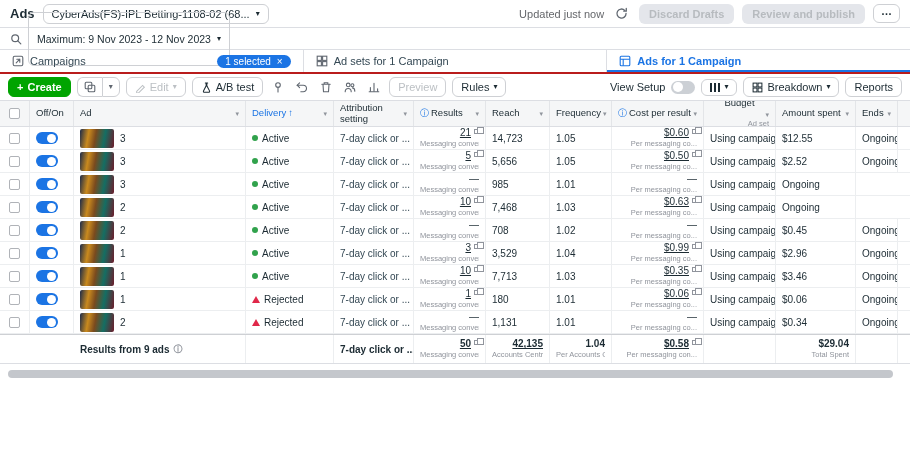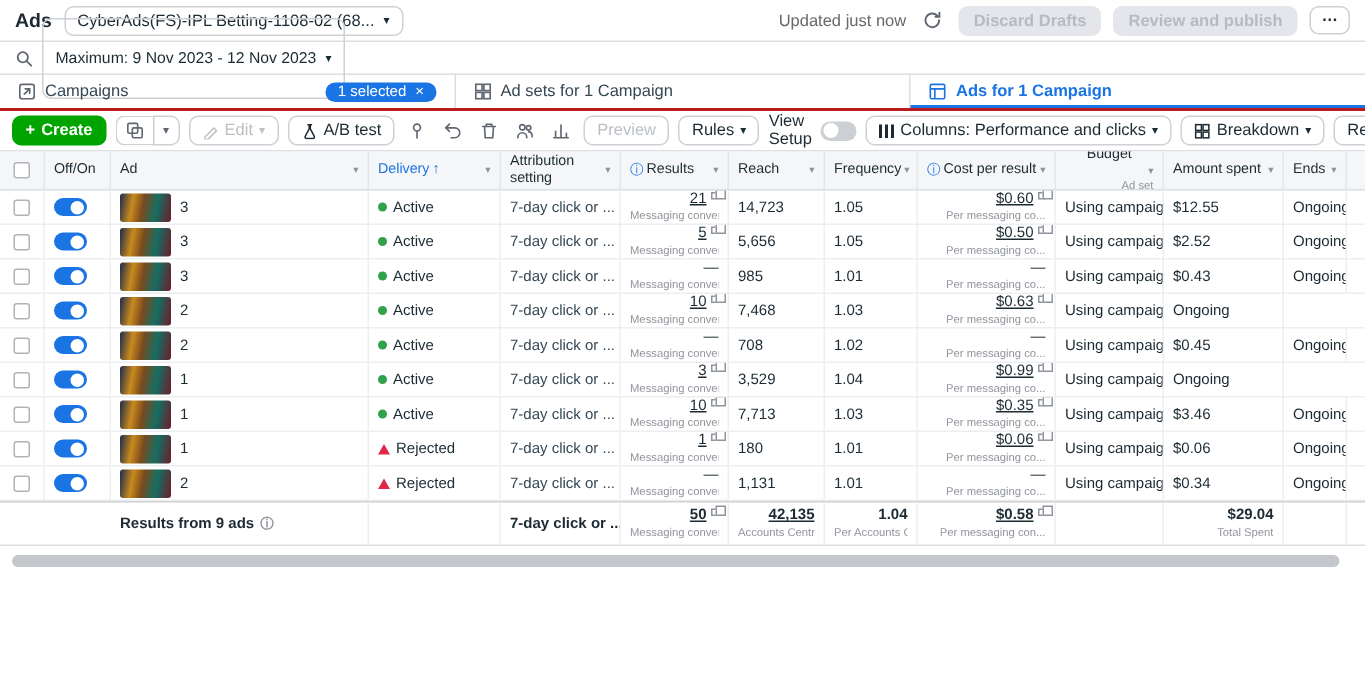--- a/index.html
+++ b/index.html
@@ -243,21 +243,20 @@
       <span>View Setup</span>
       <div class="switch">
           <div class="knob"></div>
         </div>
       <button class="tbtn">
         <span class="cols-icon">
             <i></i>
             <i></i>
             <i></i>
           </span>
-        <span>Columns: Performance and clicks</span>
         <span class="caret">▾</span>
       </button>
       <button class="tbtn">
         <svg class="svgi" width="11" height="11" viewBox="0 0 12 12" fill="none" stroke="currentColor" stroke-width="1.1">
             <rect x="1.2" y="1.2" width="4.2" height="4.2"></rect>
             <rect x="6.6" y="1.2" width="4.2" height="4.2"></rect>
             <rect x="1.2" y="6.6" width="4.2" height="4.2"></rect>
             <rect x="6.6" y="6.6" width="4.2" height="4.2"></rect>
           </svg>
         <span>Breakdown</span>
@@ -452,23 +451,20 @@
           <div class="cell num">
             <span>1.01</span>
           </div>
           <div class="cell num twol">
             <div class="val"><span class="maybe-link plain">—</span></div>
             <div class="sub">Per messaging co...</div>
           </div>
           <div class="cell">
             <span>Using campaig...</span>
           </div>
-          <div class="cell num">
-            <span>$0.43</span>
-          </div>
           <div class="cell">
             <span>Ongoing</span>
           </div>
           <div class="cell c-last"></div>
         </div>
 
         <div class="trow tr">
           <div class="cell c-cb">
             <span class="checkbox"></span>
           </div>
@@ -586,20 +582,23 @@
           </div>
           <div class="cell num">
             <span>1.04</span>
           </div>
           <div class="cell num twol">
             <div class="val"><span class="maybe-link">$0.99</span><span class="ext"></span></div>
             <div class="sub">Per messaging co...</div>
           </div>
           <div class="cell">
             <span>Using campaig...</span>
+          </div>
+          <div class="cell num">
+            <span>$2.96</span>
           </div>
           <div class="cell">
             <span>Ongoing</span>
           </div>
           <div class="cell c-last"></div>
         </div>
 
         <div class="trow tr">
           <div class="cell c-cb">
             <span class="checkbox"></span>

